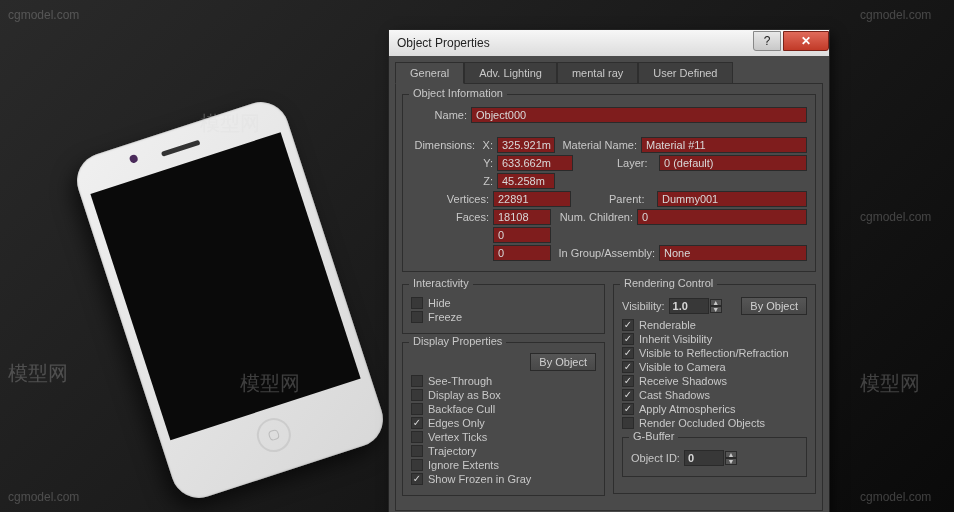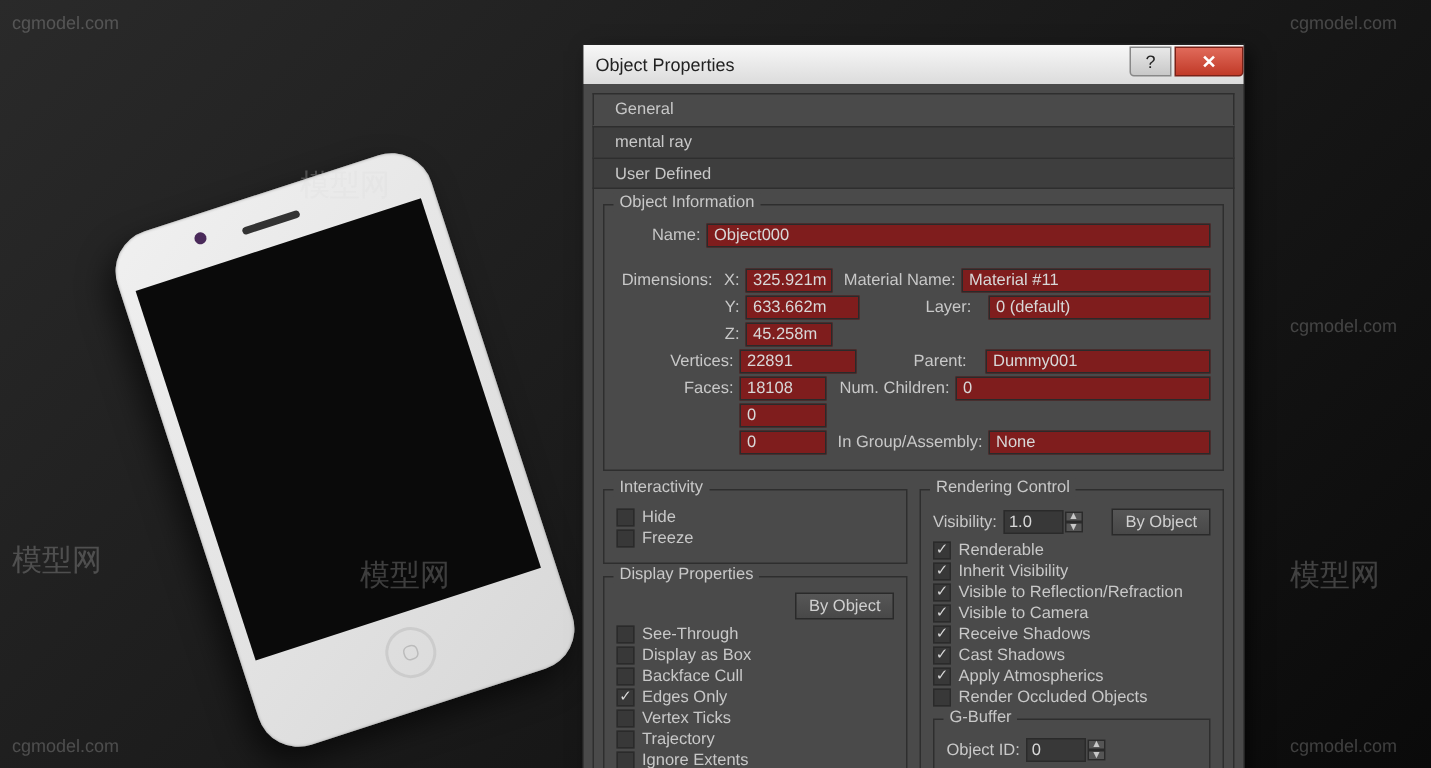--- a/index.html
+++ b/index.html
@@ -17,21 +17,21 @@
 .watermark { position: absolute; color: rgba(220,220,220,0.25); font-size: 12px; pointer-events: none; }
 
 .dialog { position: absolute; left: 389px; top: 30px; width: 440px; background: #4a4a4a; box-shadow: 0 0 0 1px #232323, 4px 4px 12px rgba(0,0,0,0.6); color: #c8c8c8; font-size: 11px; }
 
 .titlebar { height: 26px; background: linear-gradient(#f7f7f7, #dcdcdc); display: flex; align-items: center; padding: 0 0 0 8px; color: #222; font-size: 12px; }
 .titlebar-spacer { flex: 1; }
 .titlebar-btn { height: 20px; display: inline-flex; align-items: center; justify-content: center; font-size: 12px; margin-top: -4px; }
 .btn-help { width: 28px; background: linear-gradient(#e8e8e8,#c8c8c8); border: 1px solid #888; border-bottom-left-radius: 3px; }
 .btn-close { width: 46px; background: linear-gradient(#e06a5a,#c13a28); color: #fff; font-weight: bold; border: 1px solid #7a2218; border-bottom-right-radius: 3px; margin-left: 2px; }
 
-.tabs { display: flex; padding: 6px 6px 0; gap: 0; flex-direction: column; }
+.tabs { display: flex; padding: 6px 6px 0; gap: 0; }
 .tab { padding: 4px 14px; background: #4a4a4a; border: 1px solid #2e2e2e; border-bottom: none; color: #c8c8c8; cursor: pointer; font-size: 11px; }
 .tab.active { background: #4a4a4a; border-bottom: 1px solid #4a4a4a; position: relative; z-index: 2; }
 .tab:not(.active) { background: #3e3e3e; }
 .tabpane { border: 1px solid #2e2e2e; margin: 0 6px 6px; padding: 6px; position: relative; top: -1px; }
 
 .group { border: 1px solid #2e2e2e; margin: 4px 0 8px; padding: 10px 8px 8px; position: relative; }
 .group-title { position: absolute; top: -8px; left: 6px; background: #4a4a4a; padding: 0 4px; color: #c8c8c8; font-size: 11px; }
 
 .row { display: flex; align-items: center; margin: 2px 0; gap: 4px; }
 .lbl { text-align: right; color: #c8c8c8; }
@@ -41,21 +41,21 @@
 .cols { display: flex; gap: 8px; }
 .col { flex: 1; }
 
 .chk { display: flex; align-items: center; gap: 5px; margin: 2px 0; cursor: pointer; text-align: right; }
 .chkbox { width: 12px; height: 12px; background: #383838; border: 1px solid #2a2a2a; display: inline-flex; align-items: center; justify-content: center; color: #d8d8d8; font-size: 10px; line-height: 1; }
 .chkbox.on::after { content: "✓"; }
 
 .btn { background: linear-gradient(#565656,#484848); border: 1px solid #2a2a2a; color: #d0d0d0; padding: 2px 8px; font-size: 11px; cursor: pointer; }
 
 .spinner { display: inline-flex; align-items: center; }
-.spinner .input { width: 40px; }
+.spinner .input { width: 40px; font-weight: bold; }
 .spin-btns { display: flex; flex-direction: column; margin-left: 1px; }
 .spin-btns span { width: 12px; height: 7px; background: #555; border: 1px solid #2a2a2a; font-size: 7px; line-height: 5px; text-align: center; cursor: pointer; }
 </style>
 </head>
 <body>
 
 <div class="viewport">
   <div class="phone">
     <div class="phone-body">
       <div class="phone-cam"></div>
@@ -81,20 +81,21 @@
 <div class="dialog">
   <div class="titlebar">
     <span>Object Properties</span>
     <span class="titlebar-spacer"></span>
     <span class="titlebar-btn btn-help">?</span>
     <span class="titlebar-btn btn-close">✕</span>
   </div>
 
   <div class="tabs">
     <div class="tab active">General</div>
+    <div class="tab">Adv. Lighting</div>
     <div class="tab">mental ray</div>
     <div class="tab">User Defined</div>
   </div>
 
   <div class="tabpane">
 
     <div class="group">
       <div class="group-title">Object Information</div>
 
       <div class="row">

